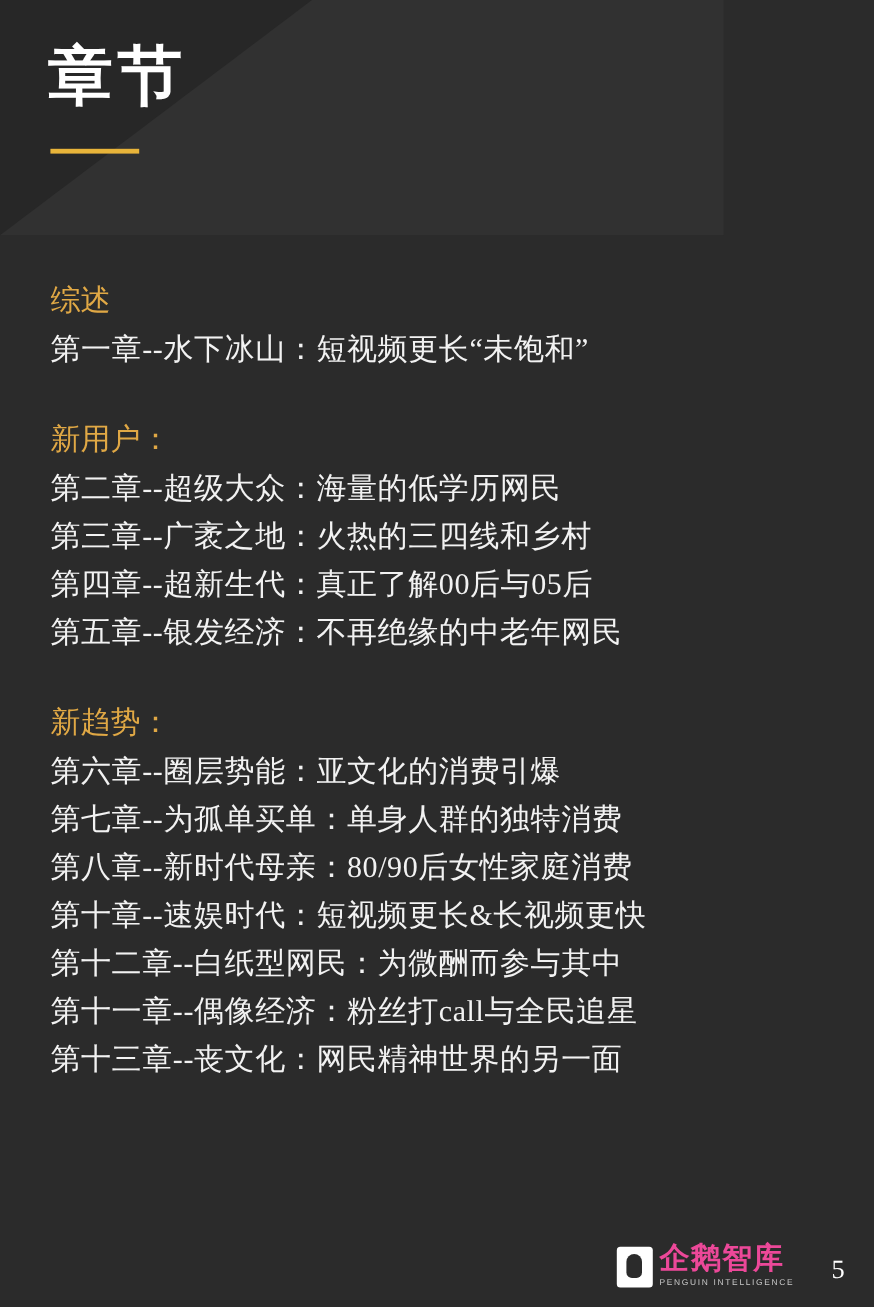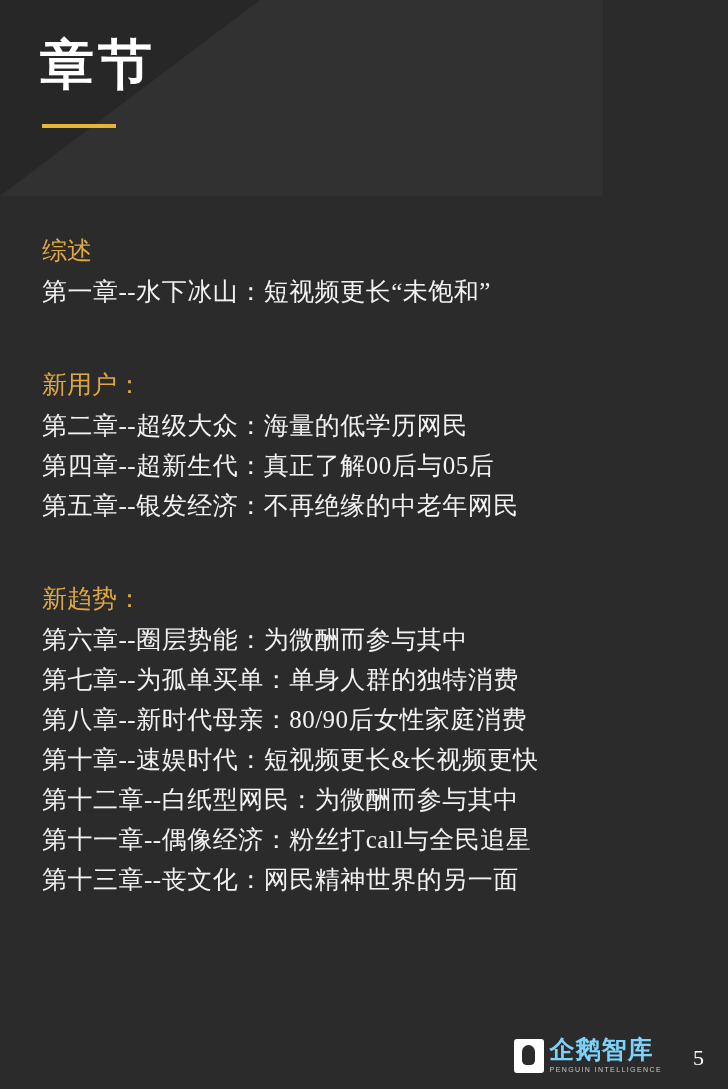--- a/index.html
+++ b/index.html
@@ -59,21 +59,21 @@
     top: 196px;
     width: 584px;
     height: 830px;
     padding: 0;
   }
 
   .group {
     margin: 0 0 0 0;
   }
   .group + .group {
-    margin-top: 52px;
+    margin-top: 34px;
   }
   .group-title {
     font-family: "Liberation Serif", serif;
     font-size: 25px;
     line-height: 42px;
     color: #e0a845;
     padding-left: 42px;
     white-space: nowrap;
   }
   .entry {
@@ -123,21 +123,21 @@
   .logo-textwrap {
     display: flex;
     flex-direction: column;
     align-items: flex-start;
     line-height: 1;
   }
   .logo-cn {
     font-family: "Liberation Sans", sans-serif;
     font-size: 25px;
     font-weight: bold;
-    color: #7dd3fc;
+    color: #ec4899;
     letter-spacing: 1px;
   }
   .logo-en {
     font-family: "Liberation Sans", sans-serif;
     font-size: 7px;
     color: #c9c9c9;
     letter-spacing: 1.4px;
     margin-top: 4px;
   }
   .page-number {
@@ -163,27 +163,28 @@
   <div class="spacer-top"></div>
 
   <div class="group">
     <div class="group-title">综述</div>
     <div class="entry">第一章--水下冰山：短视频更长“未饱和”</div>
   </div>
 
   <div class="group">
     <div class="group-title">新用户：</div>
     <div class="entry">第二章--超级大众：海量的低学历网民</div>
+    <div class="entry">第三章--广袤之地：火热的三四线和乡村</div>
     <div class="entry">第四章--超新生代：真正了解00后与05后</div>
     <div class="entry">第五章--银发经济：不再绝缘的中老年网民</div>
   </div>
 
   <div class="group">
     <div class="group-title">新趋势：</div>
-    <div class="entry">第六章--圈层势能：为微酬而参与其中</div>
+    <div class="entry">第六章--圈层势能：亚文化的消费引爆</div>
     <div class="entry">第七章--为孤单买单：单身人群的独特消费</div>
     <div class="entry">第八章--新时代母亲：80/90后女性家庭消费</div>
     <div class="entry">第十章--速娱时代：短视频更长&amp;长视频更快</div>
     <div class="entry">第十二章--白纸型网民：为微酬而参与其中</div>
     <div class="entry">第十一章--偶像经济：粉丝打call与全民追星</div>
     <div class="entry">第十三章--丧文化：网民精神世界的另一面</div>
   </div>
 
 </div>
 

